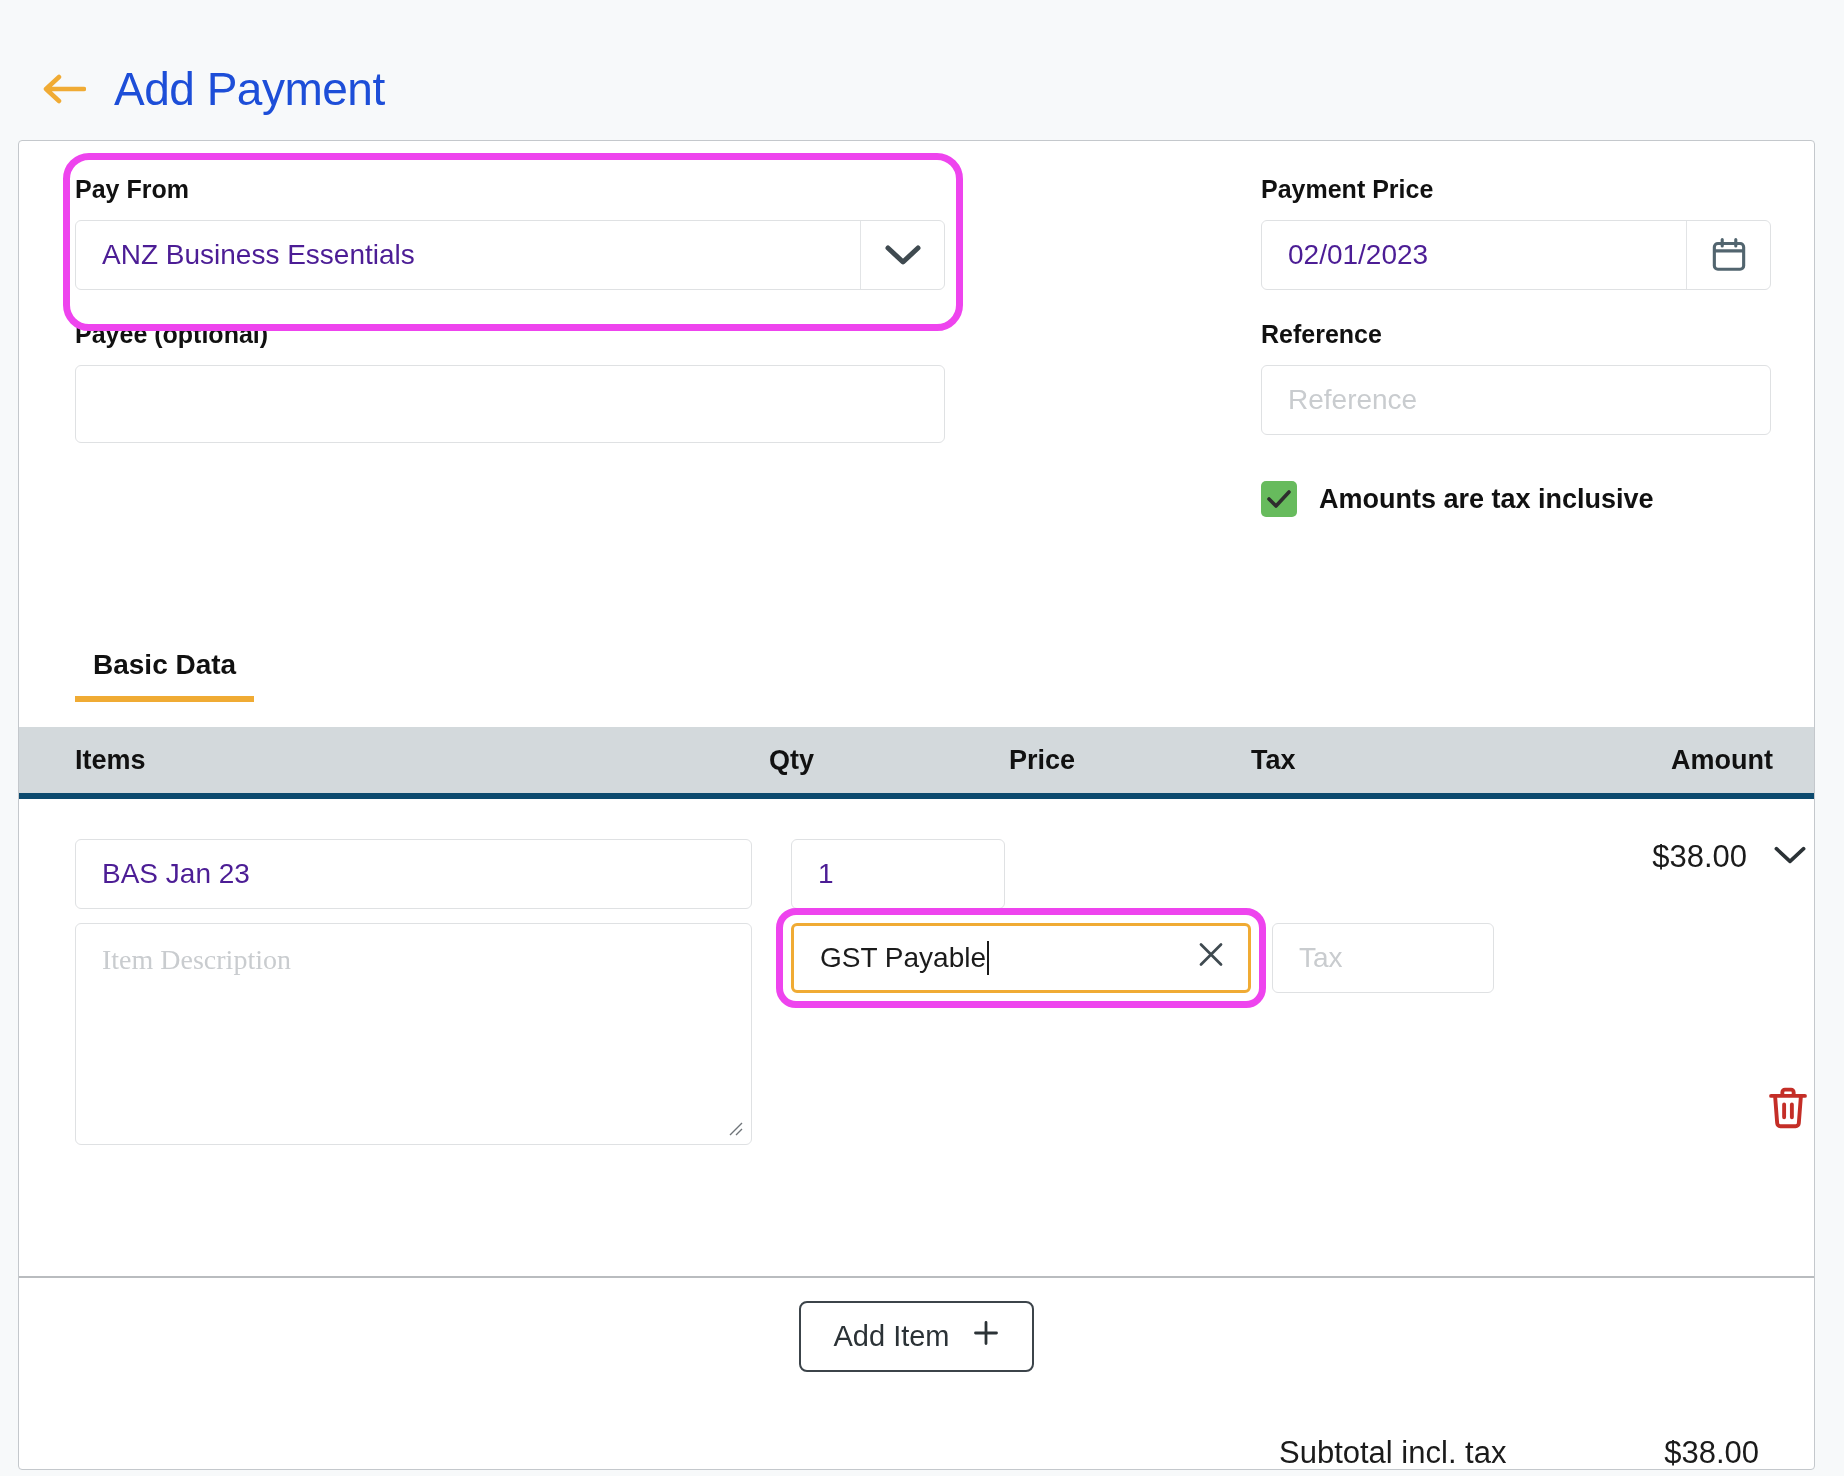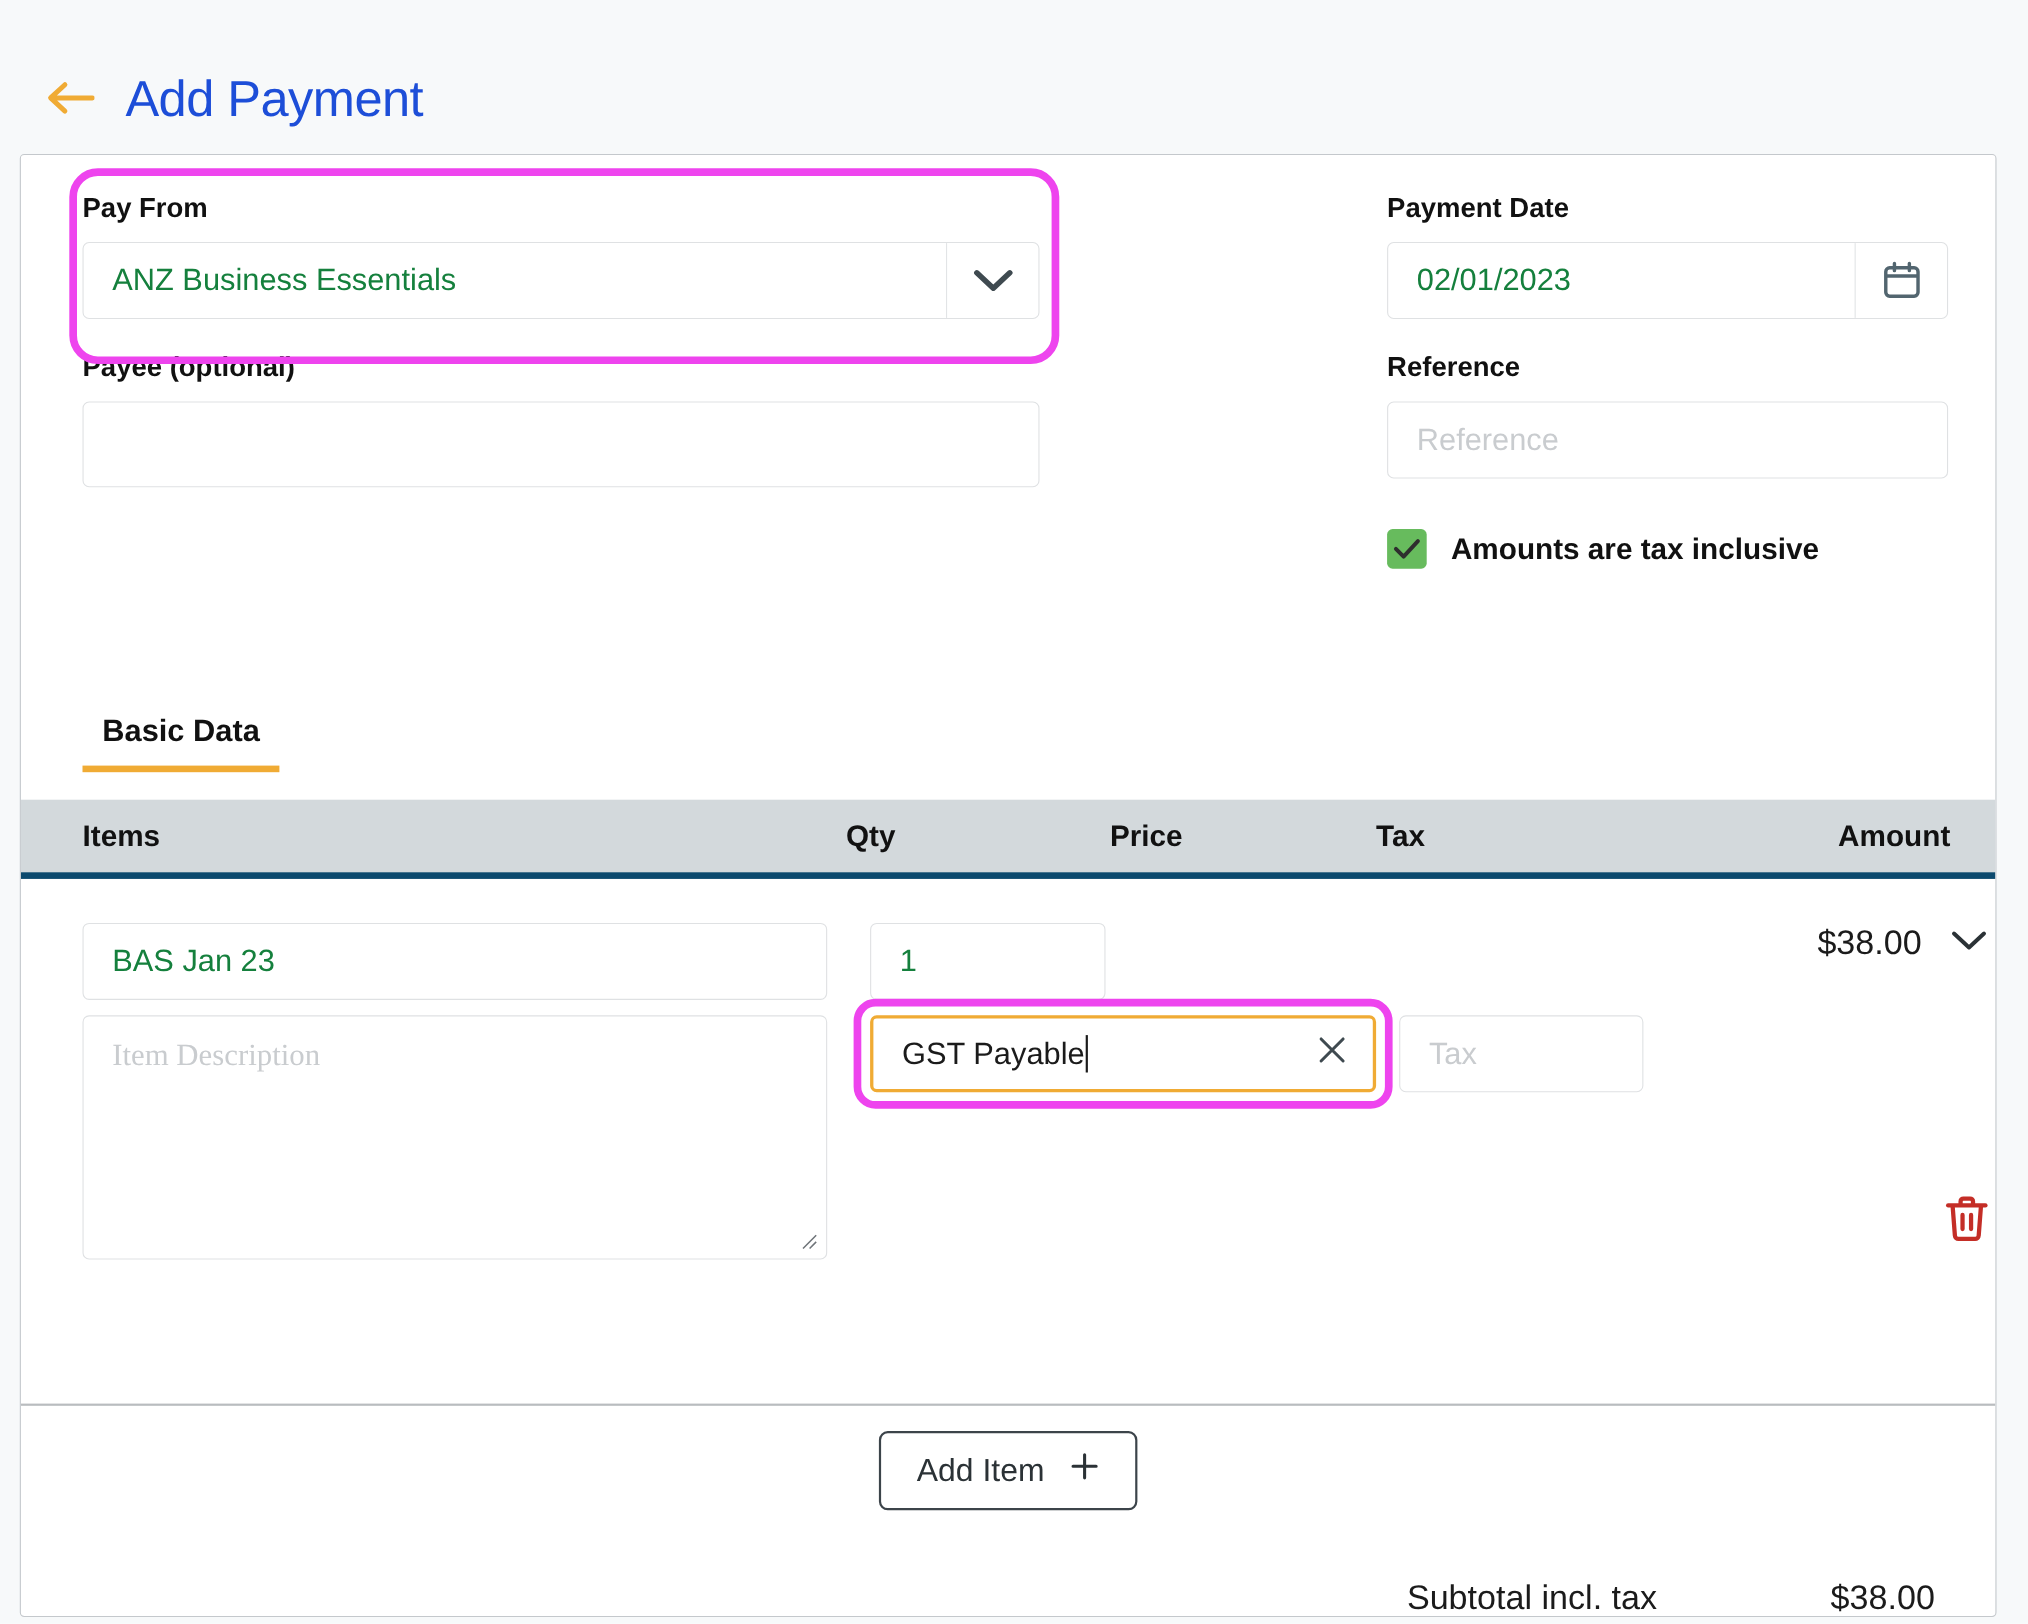--- a/index.html
+++ b/index.html
@@ -59,21 +59,21 @@
     display: block;
   }
   .input-box {
     height: 70px;
     border: 1px solid #dfe1e3;
     border-radius: 6px;
     background: #fff;
     display: flex;
     align-items: center;
     font-size: 28px;
-    color: #15803d;
+    color: #4c1d95;
     padding: 0 26px;
   }
   .input-box.placeholder { color: #c9cccf; }
   .input-with-addon { padding: 0; overflow: hidden; }
   .input-with-addon .val {
     flex: 1;
     padding: 0 26px;
     display: flex;
     align-items: center;
     height: 100%;
@@ -293,21 +293,21 @@
         <div class="input-box" style="height:78px;">
           <span></span>
         </div>
       </div>
     </div>
 
     <div class="annot-ring" id="ring-payfrom"></div>
 
     <div class="col-right">
       <div>
-        <span class="field-label">Payment Date</span>
+        <span class="field-label">Payment Price</span>
         <div class="input-box input-with-addon">
           <span class="val">02/01/2023</span>
           <span class="addon">
             <svg width="38" height="38" viewBox="0 0 28 28" fill="none" aria-hidden="true">
               <rect x="3.2" y="5.5" width="21.6" height="19" rx="2.6" stroke="#52656f" stroke-width="2.3"></rect>
               <path d="M3.2 11 H24.8" stroke="#52656f" stroke-width="2.3"></path>
               <path d="M9 2.6 V7.4 M19 2.6 V7.4" stroke="#52656f" stroke-width="2.3" stroke-linecap="round"></path>
             </svg>
           </span>
         </div>

